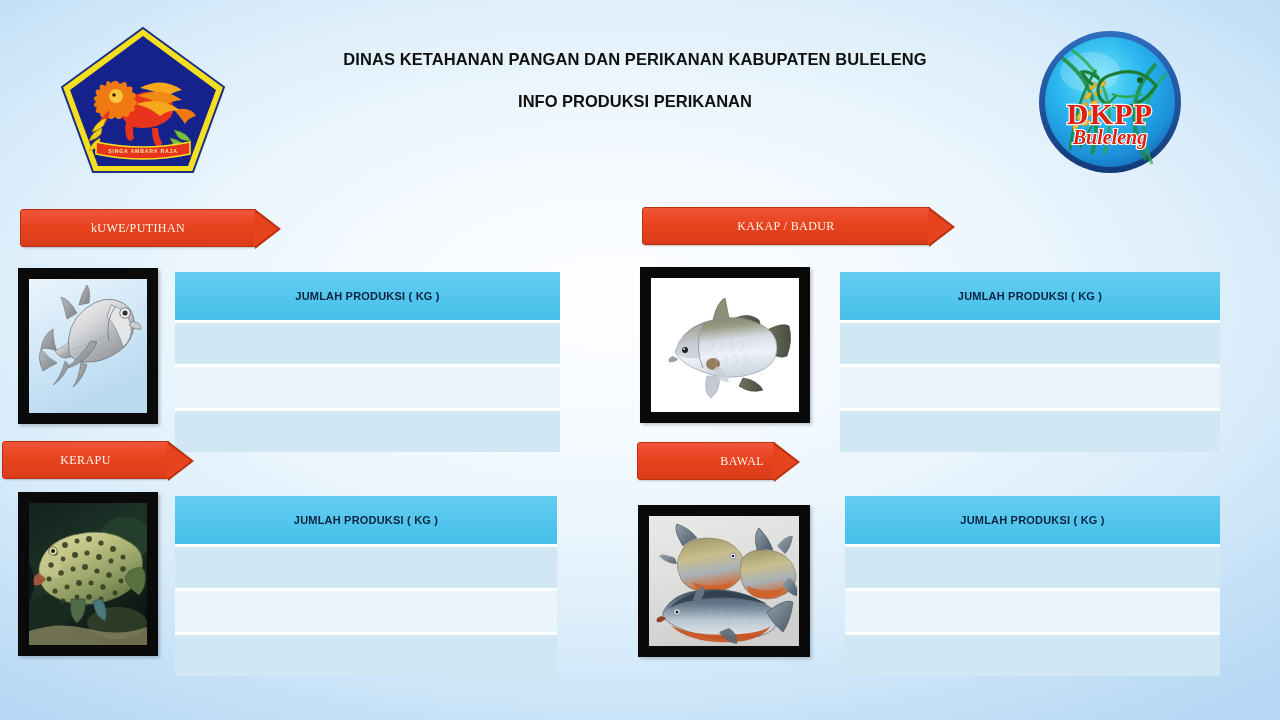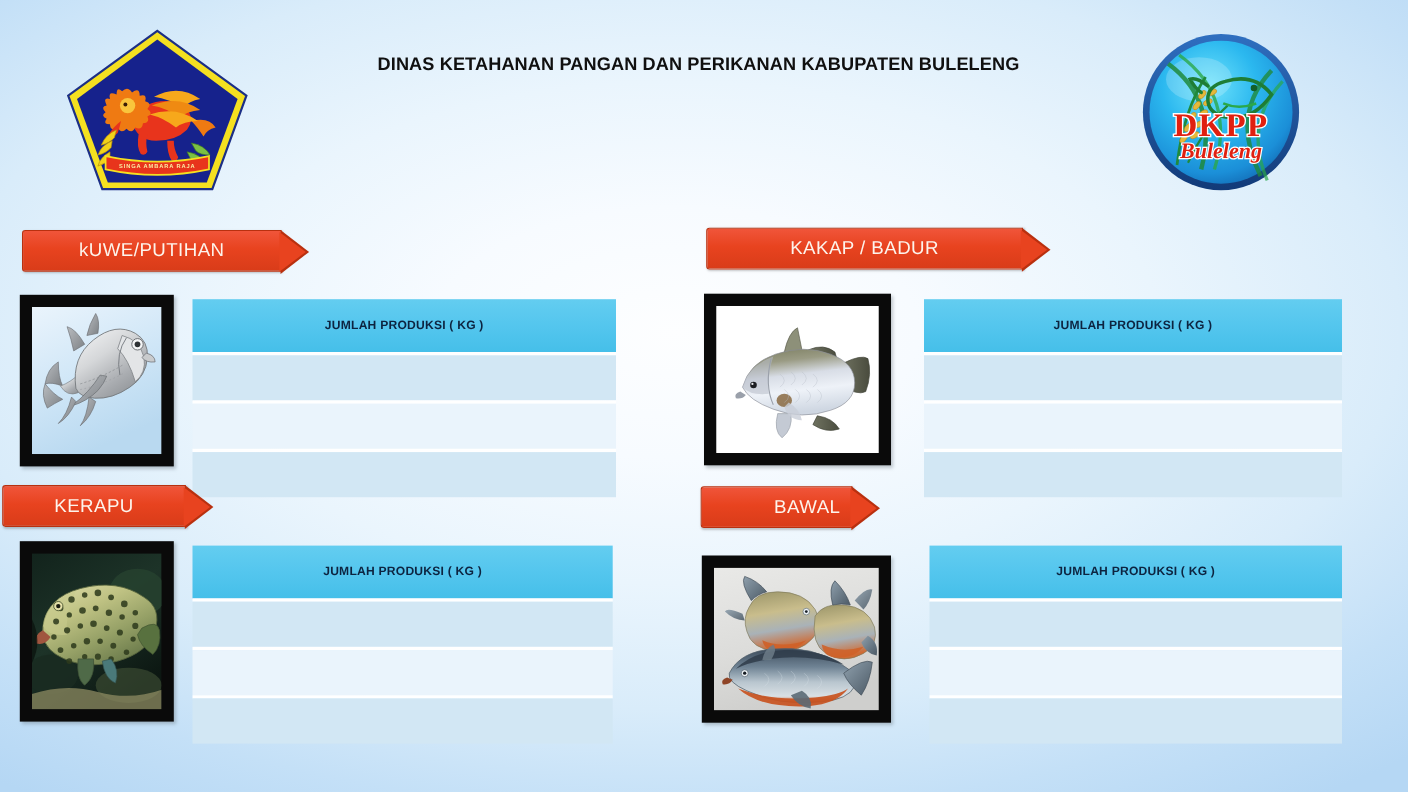--- a/index.html
+++ b/index.html
@@ -101,25 +101,26 @@
     width: 0; height: 0;
     border-top: 18.5px solid transparent;
     border-bottom: 18.5px solid transparent;
     border-left: 24px solid #e8431f;
     z-index: 2;
   }
   .banner-label {
     position: relative;
     z-index: 3;
     color: #fdf4ec;
-    font-size: 17px;
+    font-size: 12px;
     font-weight: 400;
     letter-spacing: 0.4px;
     white-space: nowrap;
     padding: 0 10px;
+    font-family: Liberation Serif, serif;
   }
 
   
   .photo-frame {
     position: absolute;
     background: #0a0a0a;
     padding: 11px;
     box-shadow: 2px 2px 3px rgba(90,100,110,0.35);
   }
   .photo-inner {
@@ -198,20 +199,21 @@
 
         <g>
           <path d="M48 128 q47 10 94 0 l0 12 q-47 10 -94 0z" fill="#e8341c" stroke="#f5e020" stroke-width="1.6"></path>
           <text x="95" y="138.5" font-family="Liberation Sans, sans-serif" font-size="5.2" font-weight="700" fill="#fbe9a0" text-anchor="middle" letter-spacing="0.8">SINGA AMBARA RAJA</text>
         </g>
       </svg>
     </div>
 
     <div class="title-block">
       <div class="title-line-1">DINAS KETAHANAN PANGAN DAN PERIKANAN KABUPATEN BULELENG</div>
+      <div class="title-line-2">INFO PRODUKSI PERIKANAN</div>
     </div>
 
     <div id="dkpp-logo">
       <svg viewBox="0 0 148 148" width="148" height="148">
         <defs>
           <radialGradient id="globeGrad" cx="42%" cy="32%" r="78%">
             <stop offset="0%" stop-color="#6fe3fb"></stop>
             <stop offset="42%" stop-color="#2bb8ef"></stop>
             <stop offset="78%" stop-color="#1b8fd8"></stop>
             <stop offset="100%" stop-color="#0f5fa8"></stop>

